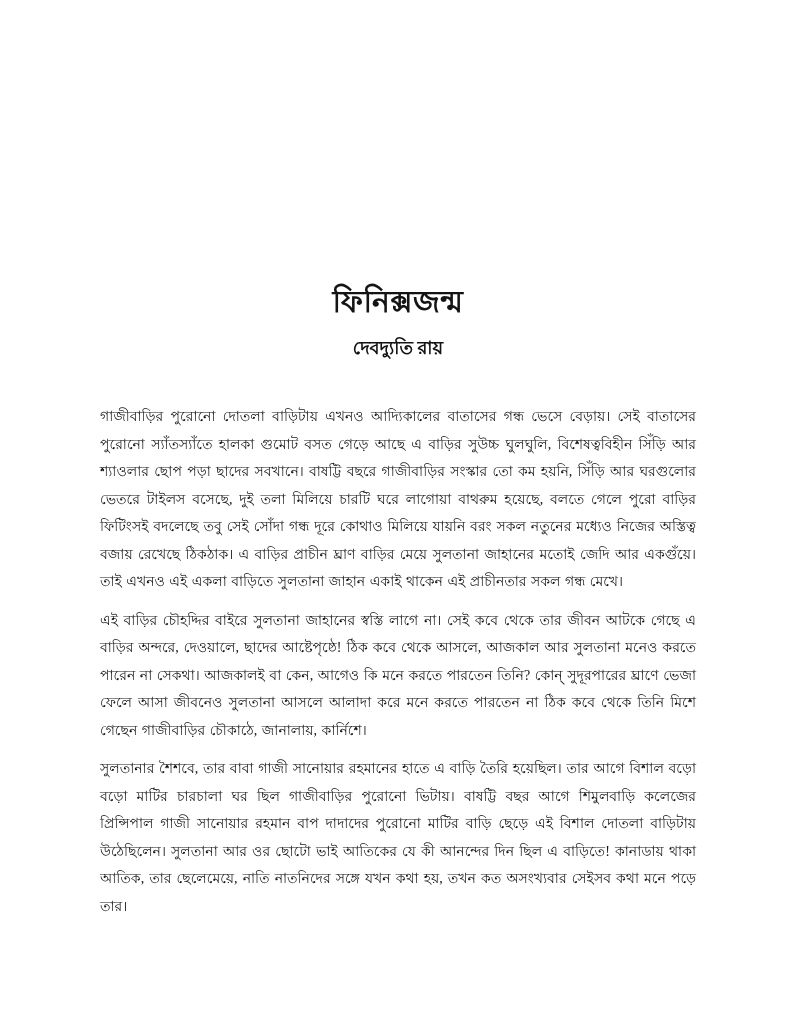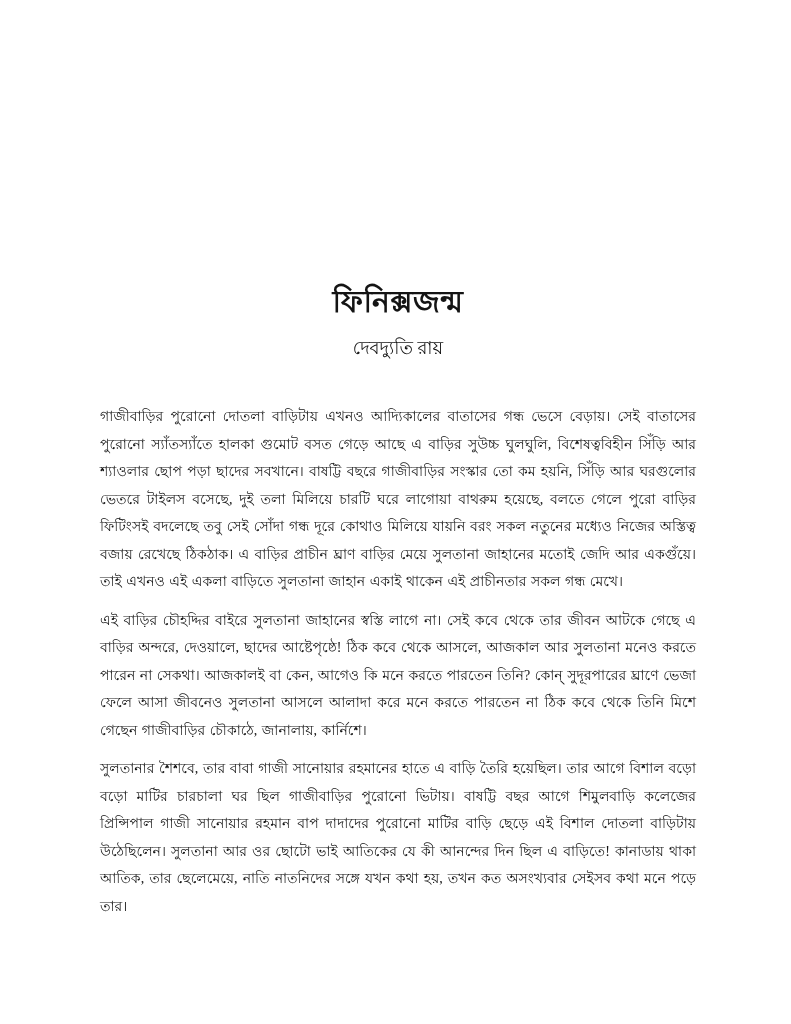--- a/index.html
+++ b/index.html
@@ -28,21 +28,21 @@
     text-align: center;
     font-size: 30px;
     font-weight: 700;
     letter-spacing: 0.5px;
     line-height: 1.2;
     margin: 0 0 14px 0;
   }
   .author {
     text-align: center;
     font-size: 18px;
-    font-weight: 400;
+    font-weight: 700;
     margin: 0 0 38px 0;
   }
   .body-text p {
     font-size: 14px;
     line-height: 27.5px;
     text-align: justify;
     text-justify: inter-word;
     margin: 0 0 11px 0;
     word-spacing: 1px;
   }

